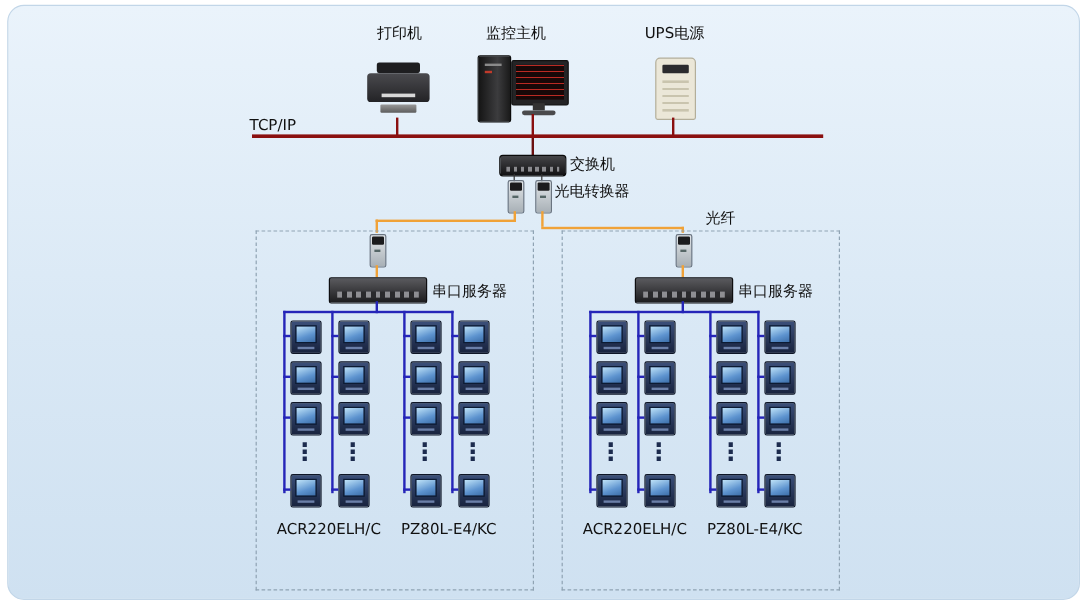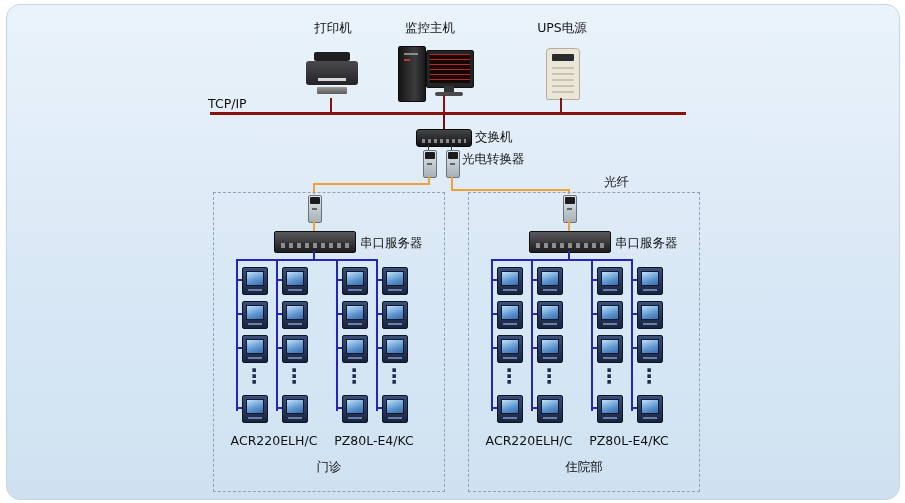--- a/index.html
+++ b/index.html
@@ -100,21 +100,21 @@
   <div class="conv" style="left:423px;top:150px"></div>
   <div class="conv" style="left:446px;top:150px"></div>
   <div class="lbl" style="left:462px;top:151px">光电转换器</div>
 
   <div class="seg" style="left:428px;top:176px;width:2px;height:8px;background:#f0a238"></div>
   <div class="seg" style="left:313px;top:183px;width:117px;height:2px;background:#f0a238"></div>
   <div class="seg" style="left:313px;top:183px;width:2px;height:11px;background:#f0a238"></div>
   <div class="seg" style="left:451px;top:176px;width:2px;height:13px;background:#f0a238"></div>
   <div class="seg" style="left:451px;top:189px;width:119px;height:2px;background:#f0a238"></div>
   <div class="seg" style="left:568px;top:189px;width:2px;height:5px;background:#f0a238"></div>
-  <div class="lbl" style="left:604px;top:174px">光纤</div>
+  <div class="lbl" style="left:588px;top:174px">光纤</div>
 
   <div class="group" style="left:213px">
     <div class="conv gconv"></div>
     <div class="seg" style="left:99px;top:28px;width:2px;height:10px;background:#f0a238"></div>
     <div class="server"></div>
     <div class="lbl" style="left:146px;top:42px">串口服务器</div>
     <div class="seg" style="left:99px;top:58px;width:2px;height:10px;background:#2525b8"></div>
     <div class="seg" style="left:22px;top:66px;width:142px;height:2px;background:#2525b8"></div>
     <div class="seg" style="left:22px;top:66px;width:2px;height:152px;background:#2525b8"></div>
     <div class="seg" style="left:62px;top:66px;width:2px;height:152px;background:#2525b8"></div>
@@ -207,21 +207,20 @@
         <div class="stub" style="top: 80px;"></div>
         <div class="meter" style="top: 128px;">
           <div class="mscreen"></div>
           <i></i>
         </div>
         <div class="stub" style="top: 140px;"></div>
         <div class="dots">⋮</div>
       </div>
     <div class="lbl center" style="left:8px;top:240px;width:104px">ACR220ELH/C</div>
     <div class="lbl center" style="left:108px;top:240px;width:104px">PZ80L-E4/KC</div>
-    <div class="lbl center" style="left:0;top:266px;width:230px">门诊</div>
   </div>
 
   <div class="group" style="left:468px">
     <div class="conv gconv"></div>
     <div class="seg" style="left:99px;top:28px;width:2px;height:10px;background:#f0a238"></div>
     <div class="server"></div>
     <div class="lbl" style="left:146px;top:42px">串口服务器</div>
     <div class="seg" style="left:99px;top:58px;width:2px;height:10px;background:#2525b8"></div>
     <div class="seg" style="left:22px;top:66px;width:142px;height:2px;background:#2525b8"></div>
     <div class="seg" style="left:22px;top:66px;width:2px;height:152px;background:#2525b8"></div>
@@ -315,15 +314,14 @@
         <div class="stub" style="top: 80px;"></div>
         <div class="meter" style="top: 128px;">
           <div class="mscreen"></div>
           <i></i>
         </div>
         <div class="stub" style="top: 140px;"></div>
         <div class="dots">⋮</div>
       </div>
     <div class="lbl center" style="left:8px;top:240px;width:104px">ACR220ELH/C</div>
     <div class="lbl center" style="left:108px;top:240px;width:104px">PZ80L-E4/KC</div>
-    <div class="lbl center" style="left:0;top:266px;width:230px">住院部</div>
   </div>
 </div>
 
 </body></html>

